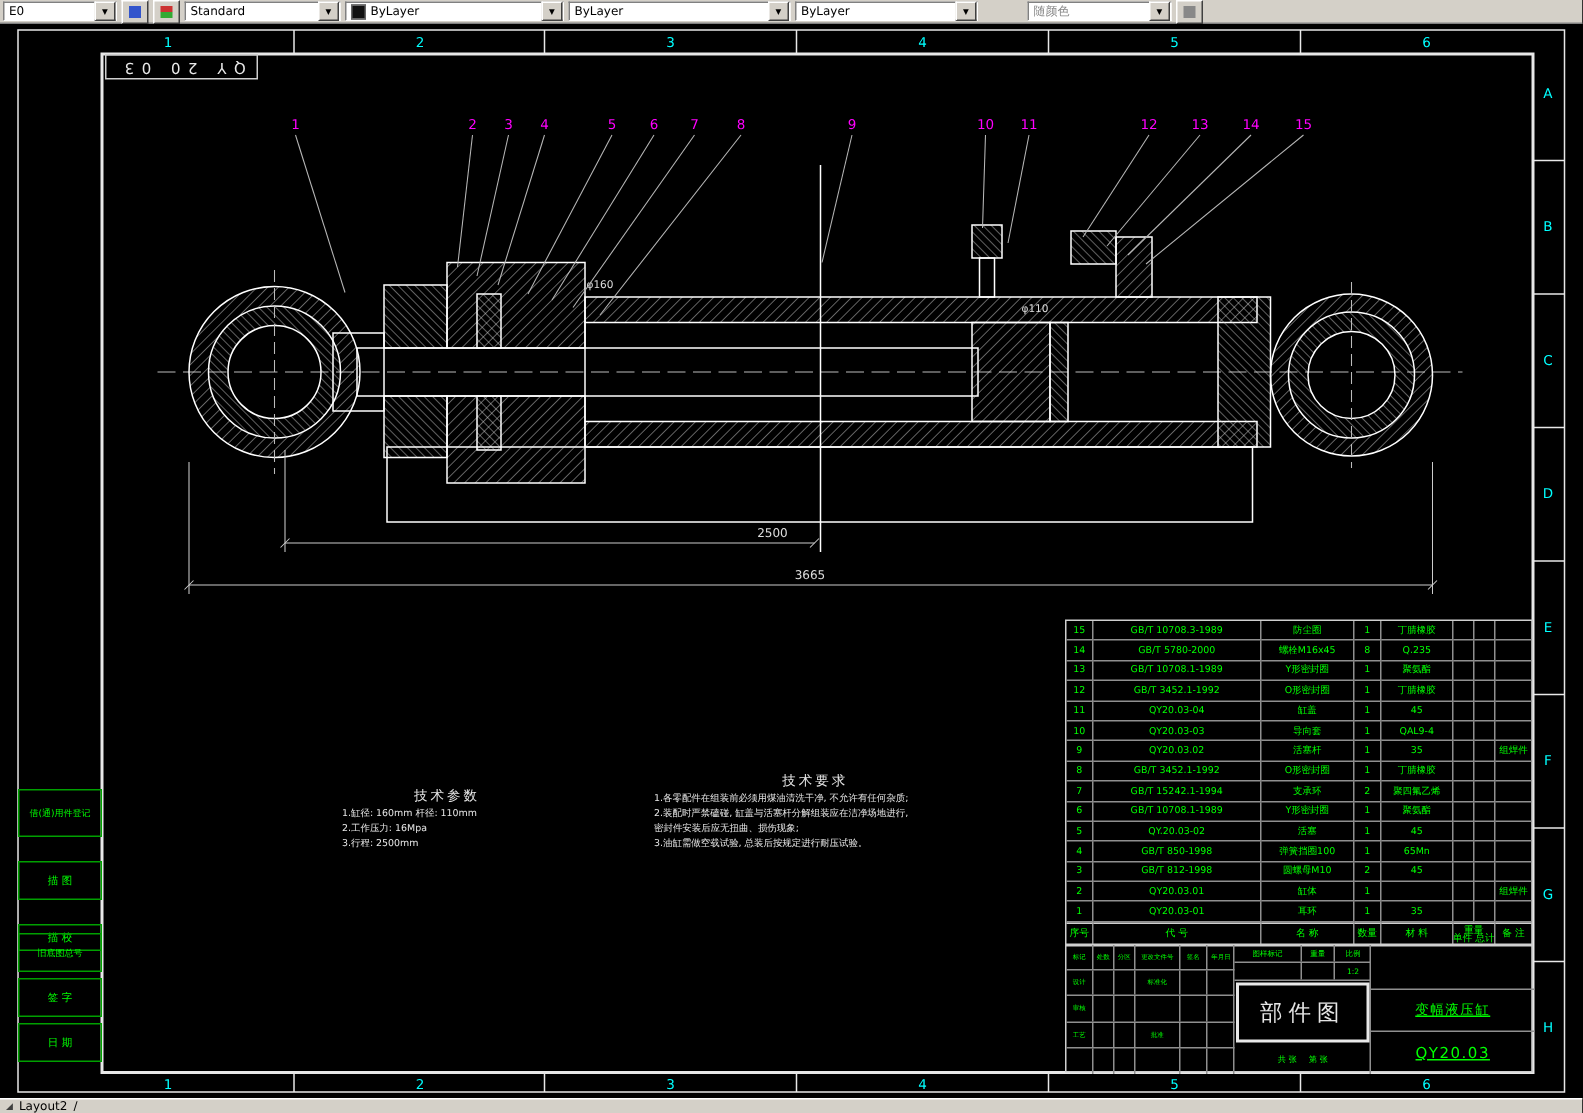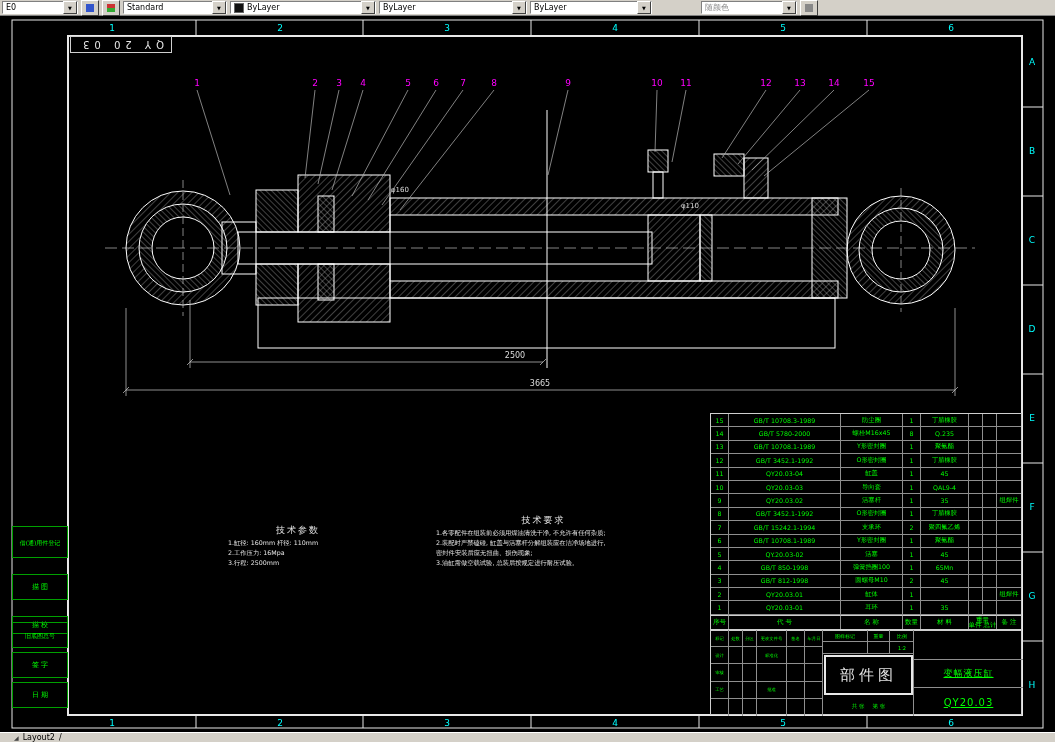--- a/index.html
+++ b/index.html
@@ -64,21 +64,21 @@
   .tb-doc{border:2px solid #e8e8e8;margin:1px;display:flex;align-items:center;justify-content:center;
     color:#e5e5e5;font-size:15px;letter-spacing:4px;}
   .tb-sheets{display:flex;align-items:center;justify-content:center;gap:8px;font-size:5.5px;
     border-bottom:none;}
   .tb-right{display:grid;grid-template-rows:30px 28px 28px;text-decoration:underline;}
   .tb-rcell{border-bottom:1px solid #8f8f8f;display:flex;align-items:center;justify-content:center;}
   .tb-rcell:last-child{border-bottom:none;}
   .tb-name{font-size:9px;letter-spacing:1px;}
   .tb-no{font-size:10px;letter-spacing:1px;}
   
-  .statusbar{height:10px;background:#d4d0c8;display:flex;align-items:center;padding-left:14px;
+  .statusbar{height:10px;background:#d4d0c8;display:flex;align-items:center;padding-left:4px;
     font-size:8px;color:#000;border-top:1px solid #fff;box-sizing:border-box;}
   .tabmark{color:#404040;margin-right:4px;font-size:6px;}
 </style>
 </head>
 <body>
 
 <div class="toolbar">
   <div class="combo" style="width:76px">
     <span>E0</span>
     <span class="arrow">▼</span>
@@ -99,21 +99,21 @@
     <span class="arrow">▼</span>
   </div>
   <div class="combo" style="width:148px">
     <span>ByLayer</span>
     <span class="arrow">▼</span>
   </div>
   <div class="combo" style="width:122px">
     <span>ByLayer</span>
     <span class="arrow">▼</span>
   </div>
-  <div class="combo" style="width:96px;margin-left:46px">
+  <div class="combo" style="width:96px;margin-left:30px">
     <span style="color:#888">随颜色</span>
     <span class="arrow">▼</span>
   </div>
   <div class="tbtn">
     <div class="glyph" style="background:#888"></div>
   </div>
 </div>
 
 <div class="canvas">
 

